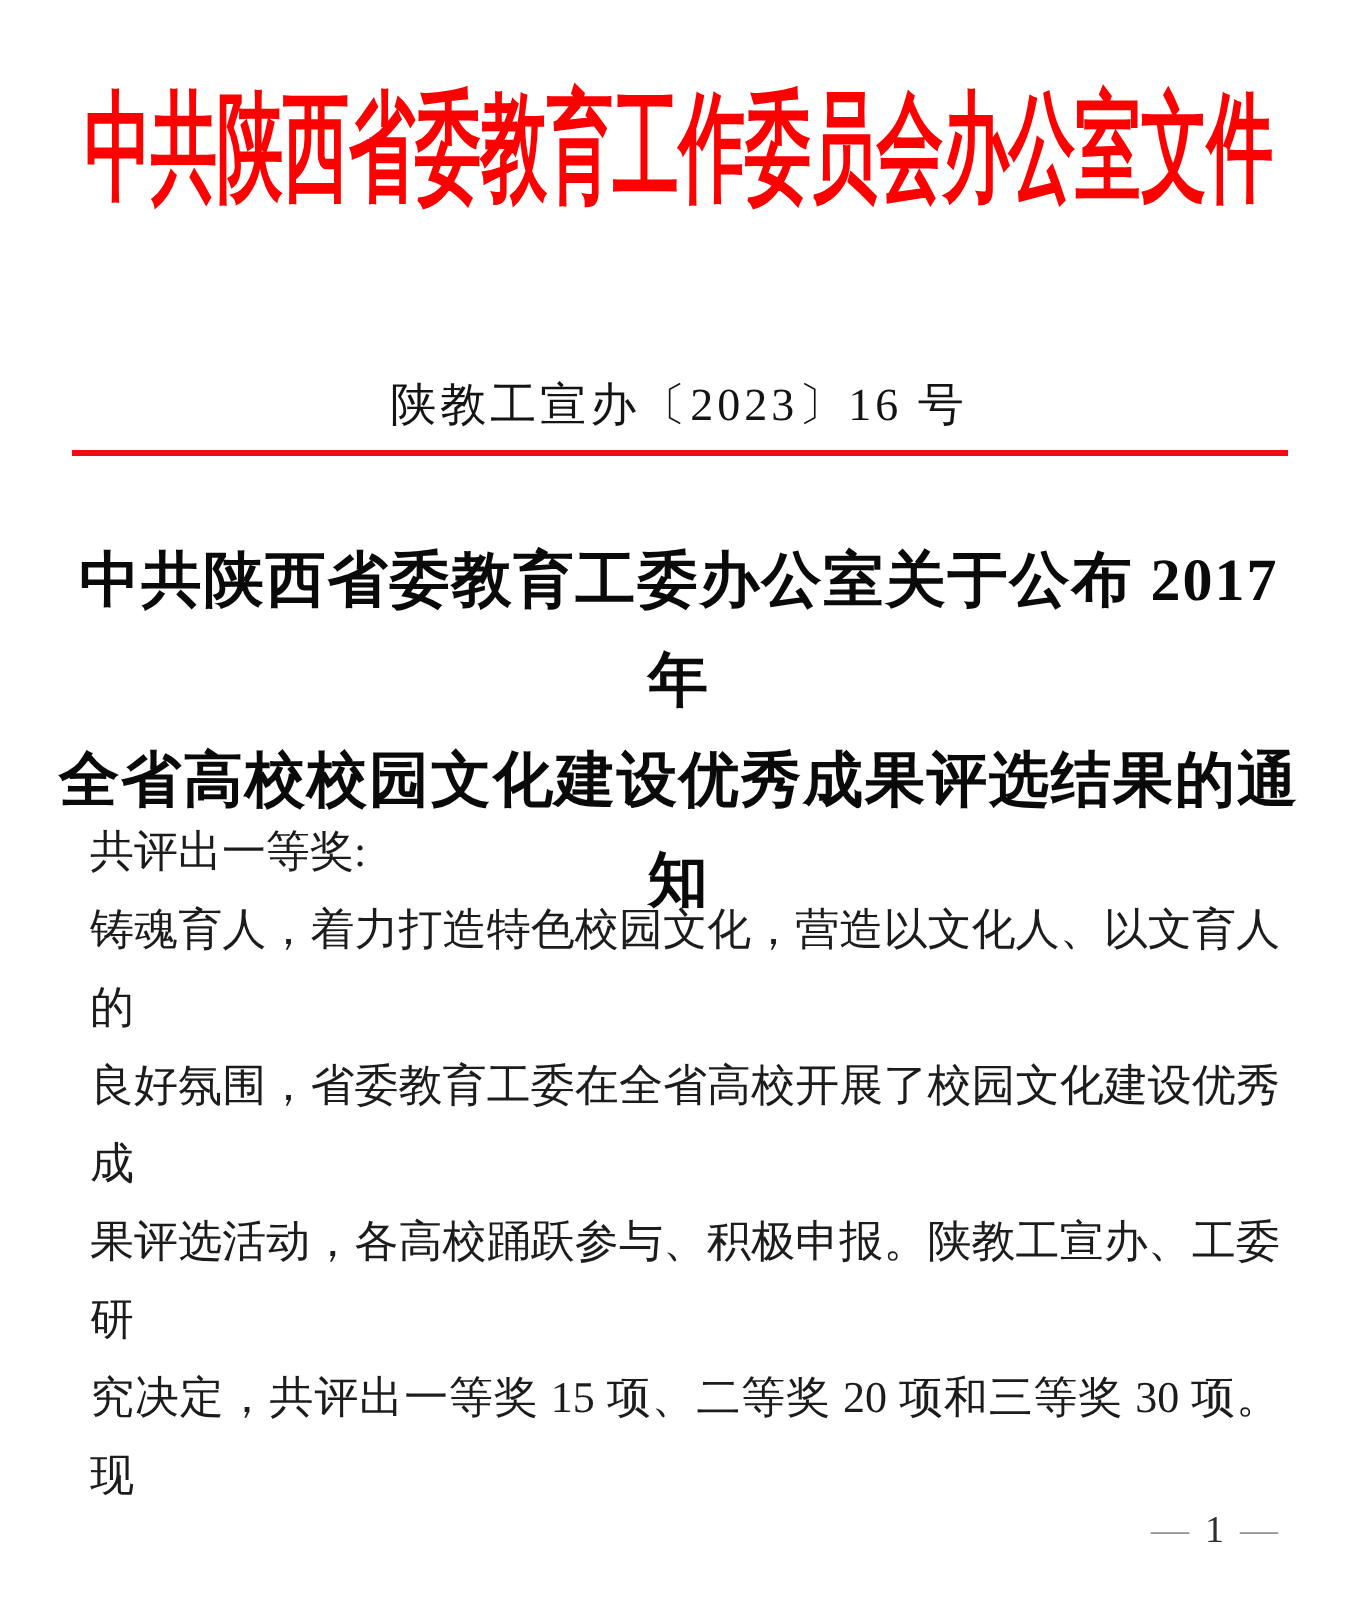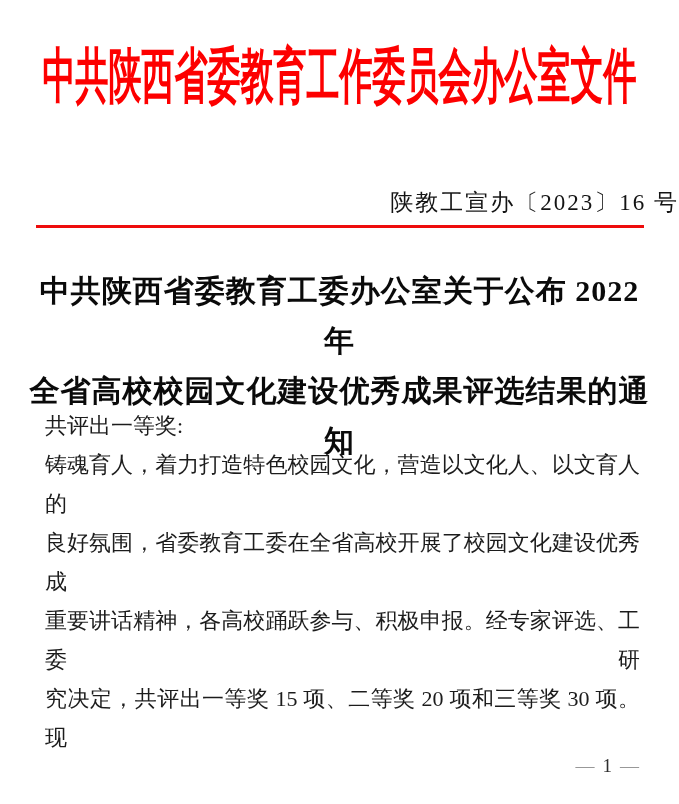--- a/index.html
+++ b/index.html
@@ -28,21 +28,21 @@
     transform: scaleY(1.8);
     transform-origin: center top;
     white-space: nowrap;
   }
   
   .doc-number {
     position: absolute;
     top: 189px;
     left: 0;
     right: 0;
-    text-align: right;
+    text-align: center;
     font-size: 23px;
     line-height: 28px;
     color: #141414;
     letter-spacing: 2px;
   }
   
   .red-rule {
     position: absolute;
     top: 225px;
     left: 36px;
@@ -102,29 +102,29 @@
 
 <div class="page">
 
   <div class="letterhead">中共陕西省委教育工作委员会办公室文件</div>
 
   <div class="doc-number">陕教工宣办〔2023〕16 号</div>
 
   <div class="red-rule"></div>
 
   <div class="doc-title">
-    <div>中共陕西省委教育工委办公室关于公布 2022 年</div>
+    <div>中共陕西省委教育工委办公室关于公布 2017 年</div>
     <div>全省高校校园文化建设优秀成果评选结果的通知</div>
   </div>
 
   <div class="body-text">
     <div class="line">共评出一等奖:</div>
     <div class="line just">铸魂育人，着力打造特色校园文化，营造以文化人、以文育人的</div>
     <div class="line just">良好氛围，省委教育工委在全省高校开展了校园文化建设优秀成</div>
-    <div class="line just">重要讲话精神，各高校踊跃参与、积极申报。经专家评选、工委研</div>
+    <div class="line just">果评选活动，各高校踊跃参与、积极申报。陕教工宣办、工委研</div>
     <div class="line just">究决定，共评出一等奖 15 项、二等奖 20 项和三等奖 30 项。现</div>
 
   </div>
 
   <div class="footer-page">
     <span class="dash">—</span><span class="num">1</span><span class="dash">—</span>
   </div>
 
 </div>
 

